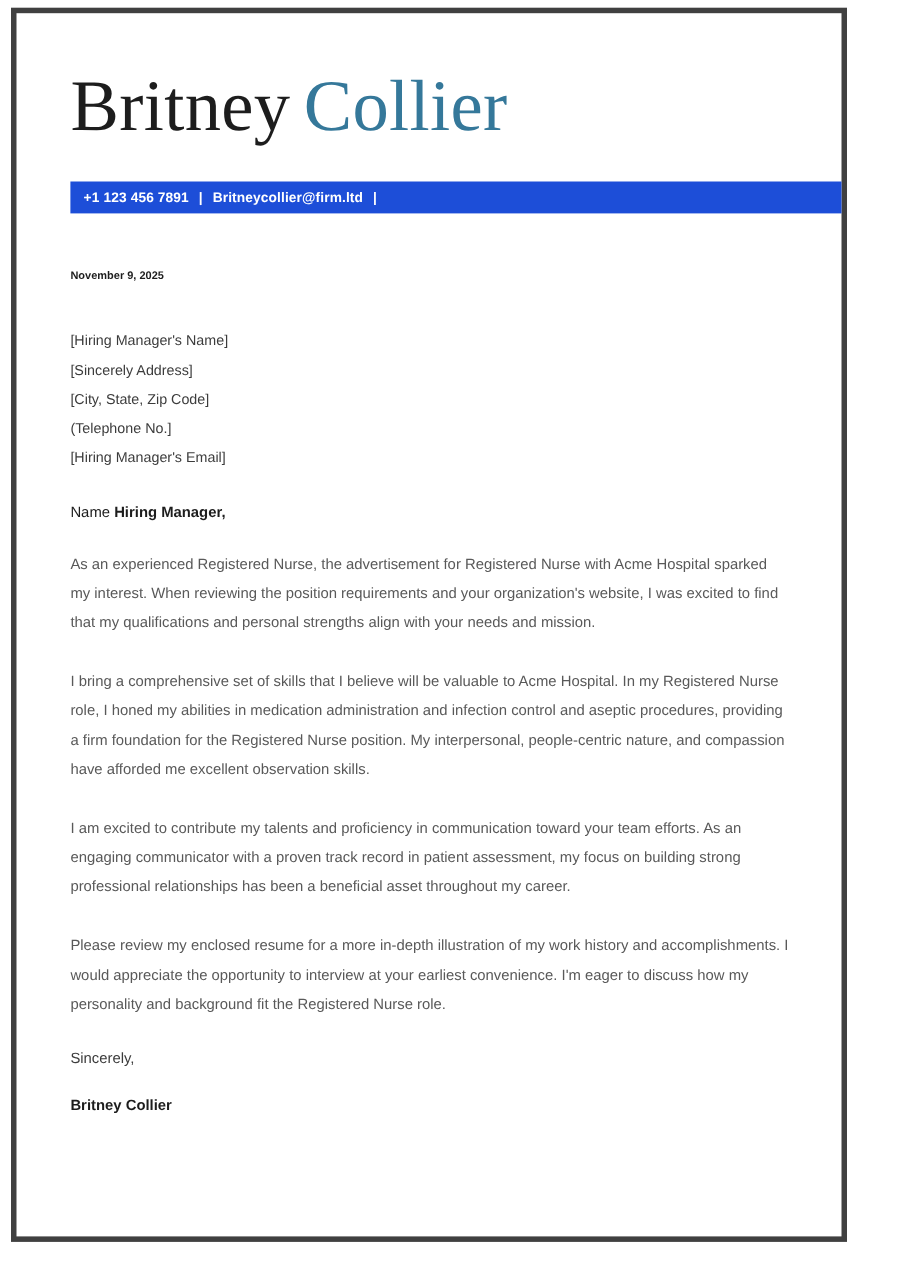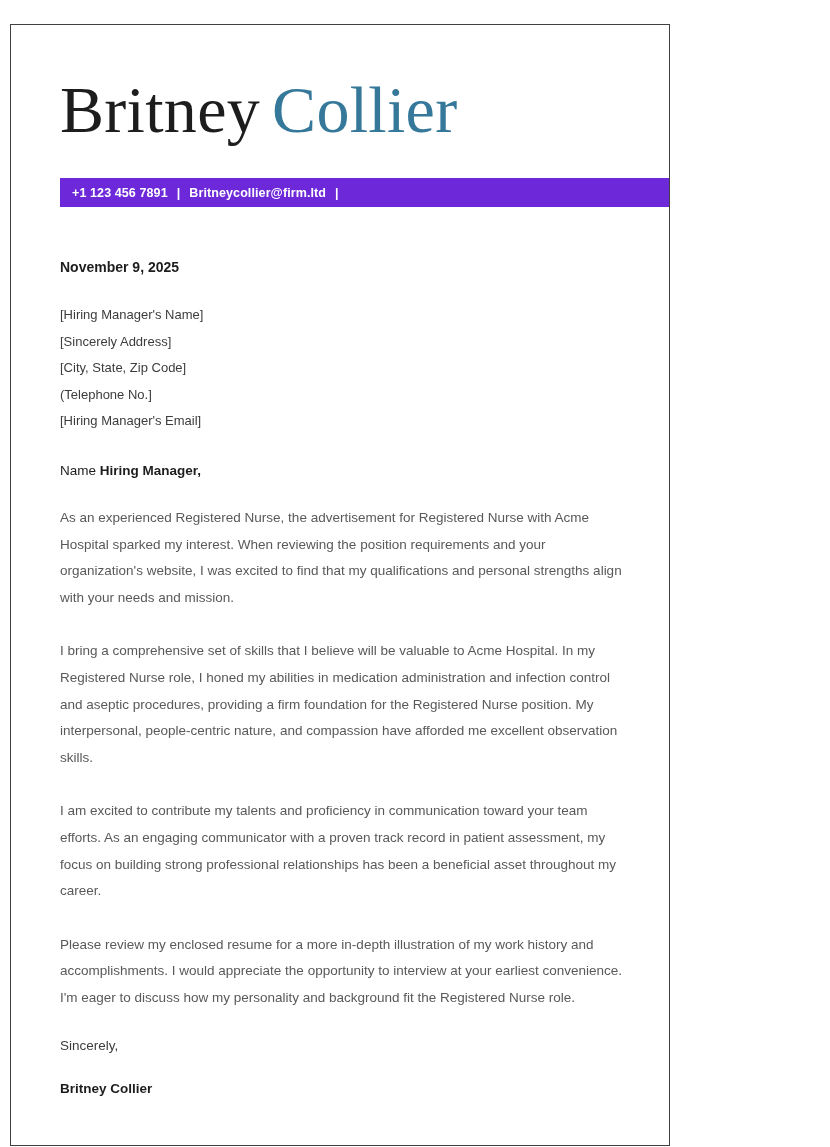--- a/index.html
+++ b/index.html
@@ -10,25 +10,25 @@
   body {
     width: 830px;
     height: 1147px;
     font-family: "Liberation Sans", sans-serif;
     overflow: hidden;
   }
 
   .page {
     position: absolute;
     left: 10px;
-    top: 24px;
-    width: 660px;
+    top: 7px;
+    width: 760px;
     height: 1122px;
     background: #ffffff;
-    border: 1px solid #404040;
+    border: 5px solid #404040;
     box-sizing: border-box;
     overflow: hidden;
   }
 
   .inner {
     padding: 0 46px 0 47px;
     box-sizing: border-box;
     height: 100%;
   }
 
@@ -51,21 +51,21 @@
     font-weight: 400;
     margin-left: 12px;
   }
 
   
   .contact-bar {
     margin-top: 35px;
     margin-left: 2px;
     width: 715px;
     height: 29px;
-    background: #6d28d9;
+    background: #1d4ed8;
     color: #ffffff;
     display: flex;
     align-items: center;
     font-size: 12.5px;
     font-weight: 700;
     padding-left: 12px;
     box-sizing: border-box;
     letter-spacing: 0.1px;
   }
   .contact-sep {
@@ -76,22 +76,22 @@
   
   .letter {
     margin-top: 52px;
     margin-left: 2px;
     font-size: 13.5px;
   }
 
   .date-line {
     color: #1d1d1d;
     font-weight: 700;
-    font-size: 14px;
-    margin-bottom: 27px;
+    font-size: 10px;
+    margin-bottom: 40px;
   }
 
   .recipient-block {
     color: #3c3c3c;
     font-size: 13px;
     line-height: 26.6px;
     margin-bottom: 28px;
   }
 
   .salutation {

